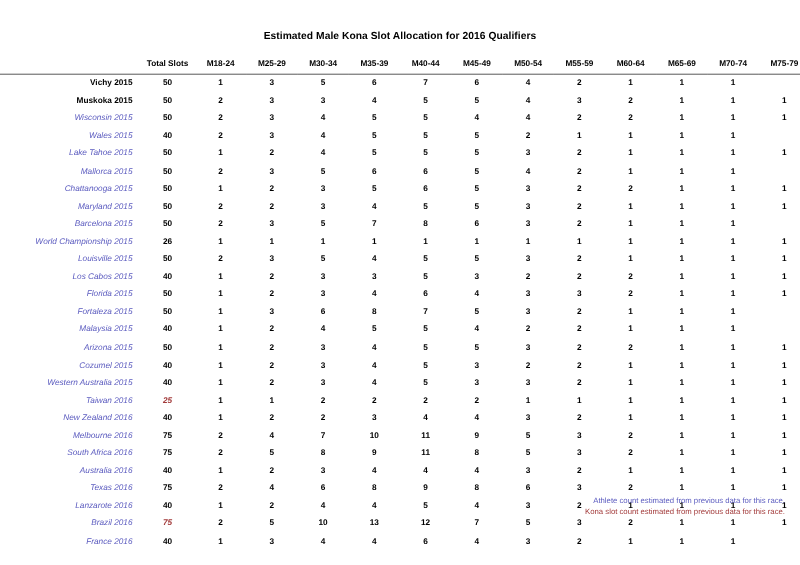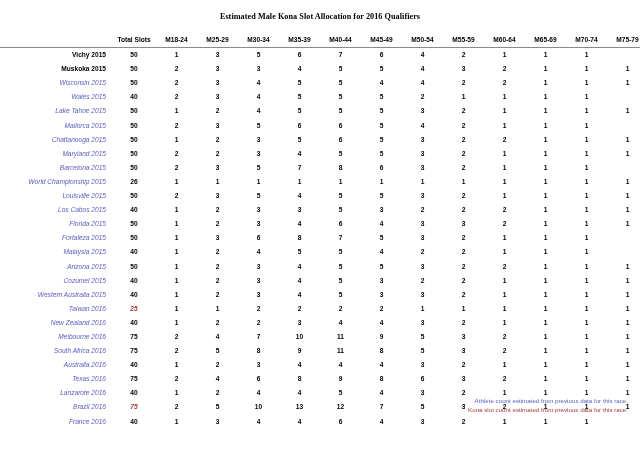--- a/index.html
+++ b/index.html
@@ -18,23 +18,22 @@
     position: relative;
     width: 640px;
     height: 452px;
     box-sizing: border-box;
   }
   .chart-title {
     text-align: center;
     font-size: 8.2px;
     font-weight: bold;
     color: #000000;
-    padding-top: 12px;
+    padding-top: 24px;
     letter-spacing: 0.05px;
-    font-family: Liberation Serif, serif;
   }
   table.alloc {
     border-collapse: collapse;
     width: 604px;
     margin: 12px auto 0 auto;
     table-layout: fixed;
   }
   table.alloc th,
   table.alloc td {
     font-size: 6.6px;

